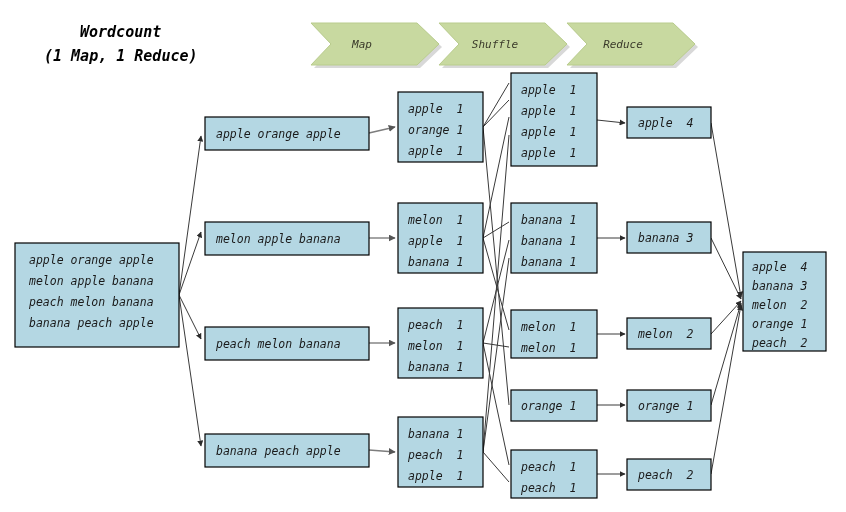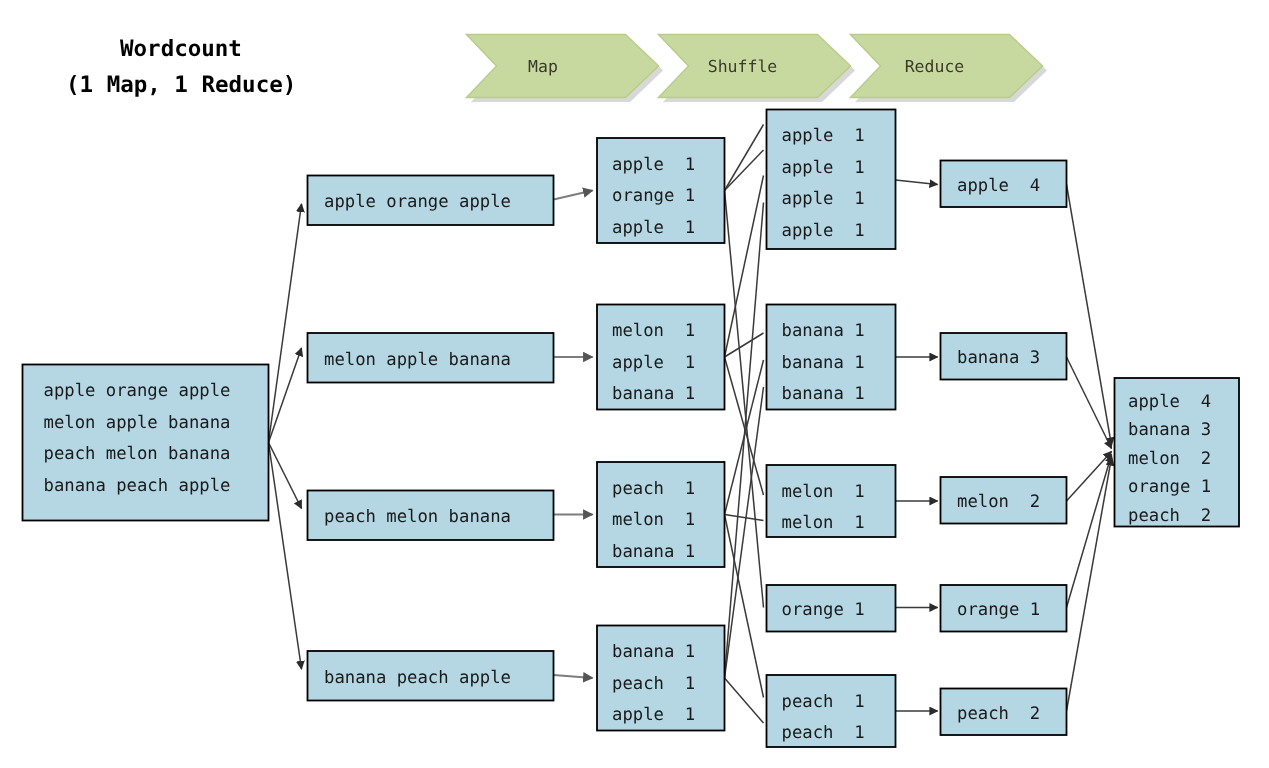--- a/index.html
+++ b/index.html
@@ -1,18 +1,18 @@
 <!DOCTYPE html>
 <html><head>
 <meta charset="utf-8">
 <style>
   html,body{margin:0;padding:0;background:#ffffff;}
   body{width:846px;height:512px;overflow:hidden;
        font-family:"DejaVu Sans Mono","Liberation Mono",monospace;}
-  #stage{position:relative;width:846px;height:372px;}
+  #stage{position:relative;width:846px;height:372px;font-style:italic;}
   svg{position:absolute;left:0;top:0;width:846px;height:512px;}
   .title{font-family:"DejaVu Sans Mono","Liberation Mono",monospace;
          font-size:15px;font-weight:bold;fill:#000;}
   .boxtext{font-family:"DejaVu Sans Mono","Liberation Mono",monospace;
            font-size:11.5px;fill:#1a1a1a;white-space:pre;}
   .chevlabel{font-family:"DejaVu Sans Mono","Liberation Mono",monospace;
              font-size:11px;fill:#3a3a2a;}
   .nodebox{fill:#b4d7e3;stroke:#000000;stroke-width:1.2;}
   .chev{fill:#c8d9a0;stroke:#b9cc8d;stroke-width:1;}
   .chevshadow{fill:#d8d8d8;}

